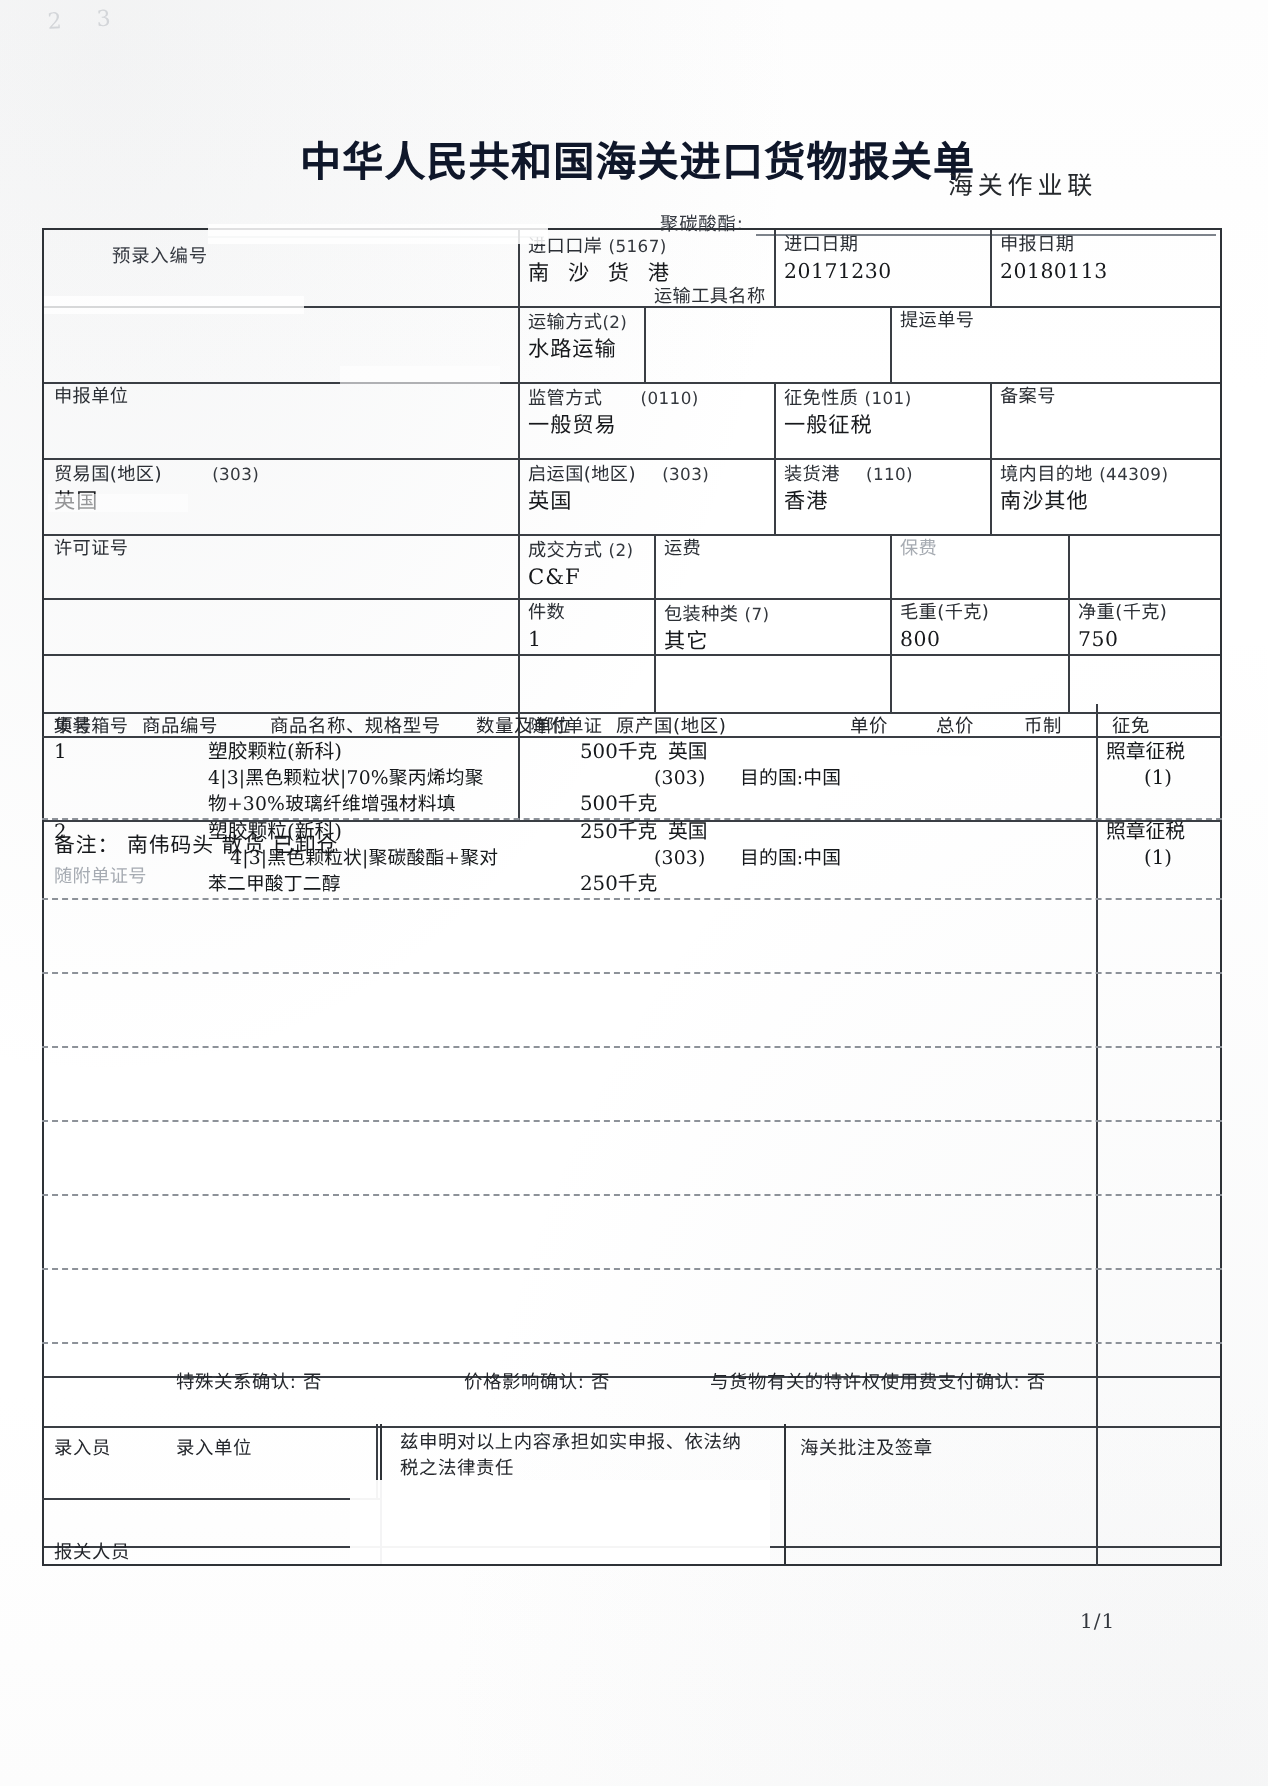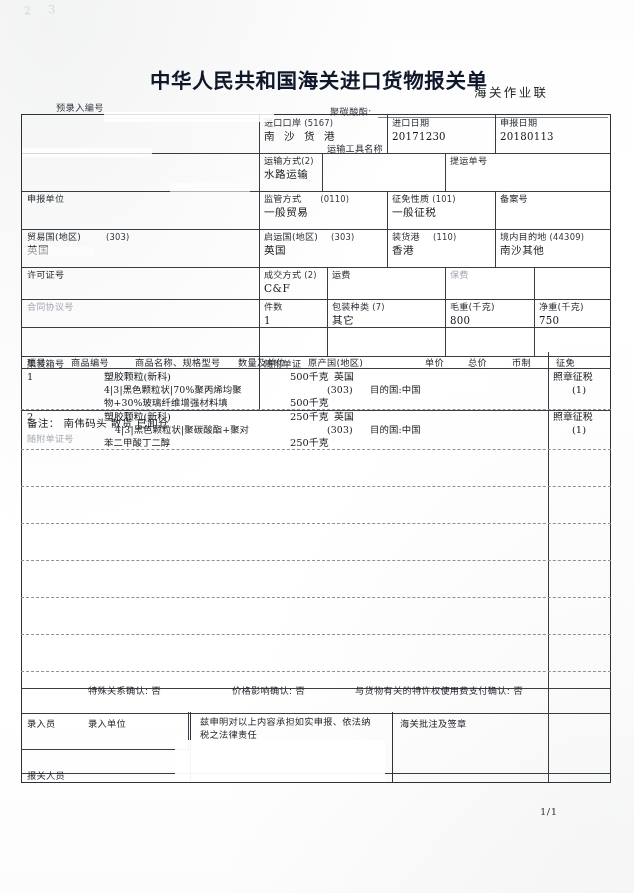--- a/index.html
+++ b/index.html
@@ -36,21 +36,21 @@
     font-family:"DejaVu Serif","Liberation Serif",serif;
     font-size:20.5px;font-weight:700;letter-spacing:.6px;
     color:#0f172a;white-space:nowrap;
   }
   .copy-label{
     position:absolute;left:474px;top:82px;
     font-family:"DejaVu Serif","Liberation Serif",serif;
     font-size:12.5px;letter-spacing:2.4px;color:#25282c;
   }
   .pre-no{
-    position:absolute;left:56px;top:100px;
+    position:absolute;left:56px;top:120px;
     font-size:9.2px;color:#343840;letter-spacing:.4px;
   }
   .cus-no{
     position:absolute;left:330px;top:104px;
     font-size:9.2px;color:#343840;letter-spacing:.4px;
   }
   .pre-rule{
     position:absolute;left:104px;top:118px;width:168px;height:1px;
     background:#c8ccd2;
   }
@@ -244,24 +244,20 @@
       <div class="lbl">运费</div>
       <div class="val"></div>
     </div>
 
     <div class="cell" style="left:423px;top:152px;width:89px;height:32px;">
       <div class="lbl faded-lbl">保费</div>
       <div class="val"></div>
     </div>
 
 
-    <div class="cell" style="left:0;top:184px;width:237px;height:28px;">
-      <div class="lbl faded-lbl">合同协议号</div>
-      <div class="val"></div>
-    </div>
 
     <div class="cell" style="left:237px;top:184px;width:68px;height:57px;">
       <div class="lbl">件数</div>
       <div class="val num">1</div>
     </div>
 
     <div class="cell" style="left:305px;top:184px;width:118px;height:57px;">
       <div class="lbl"><span>包装种类</span>
         <span class="code">(7)</span></div>
       <div class="val">其它</div>

